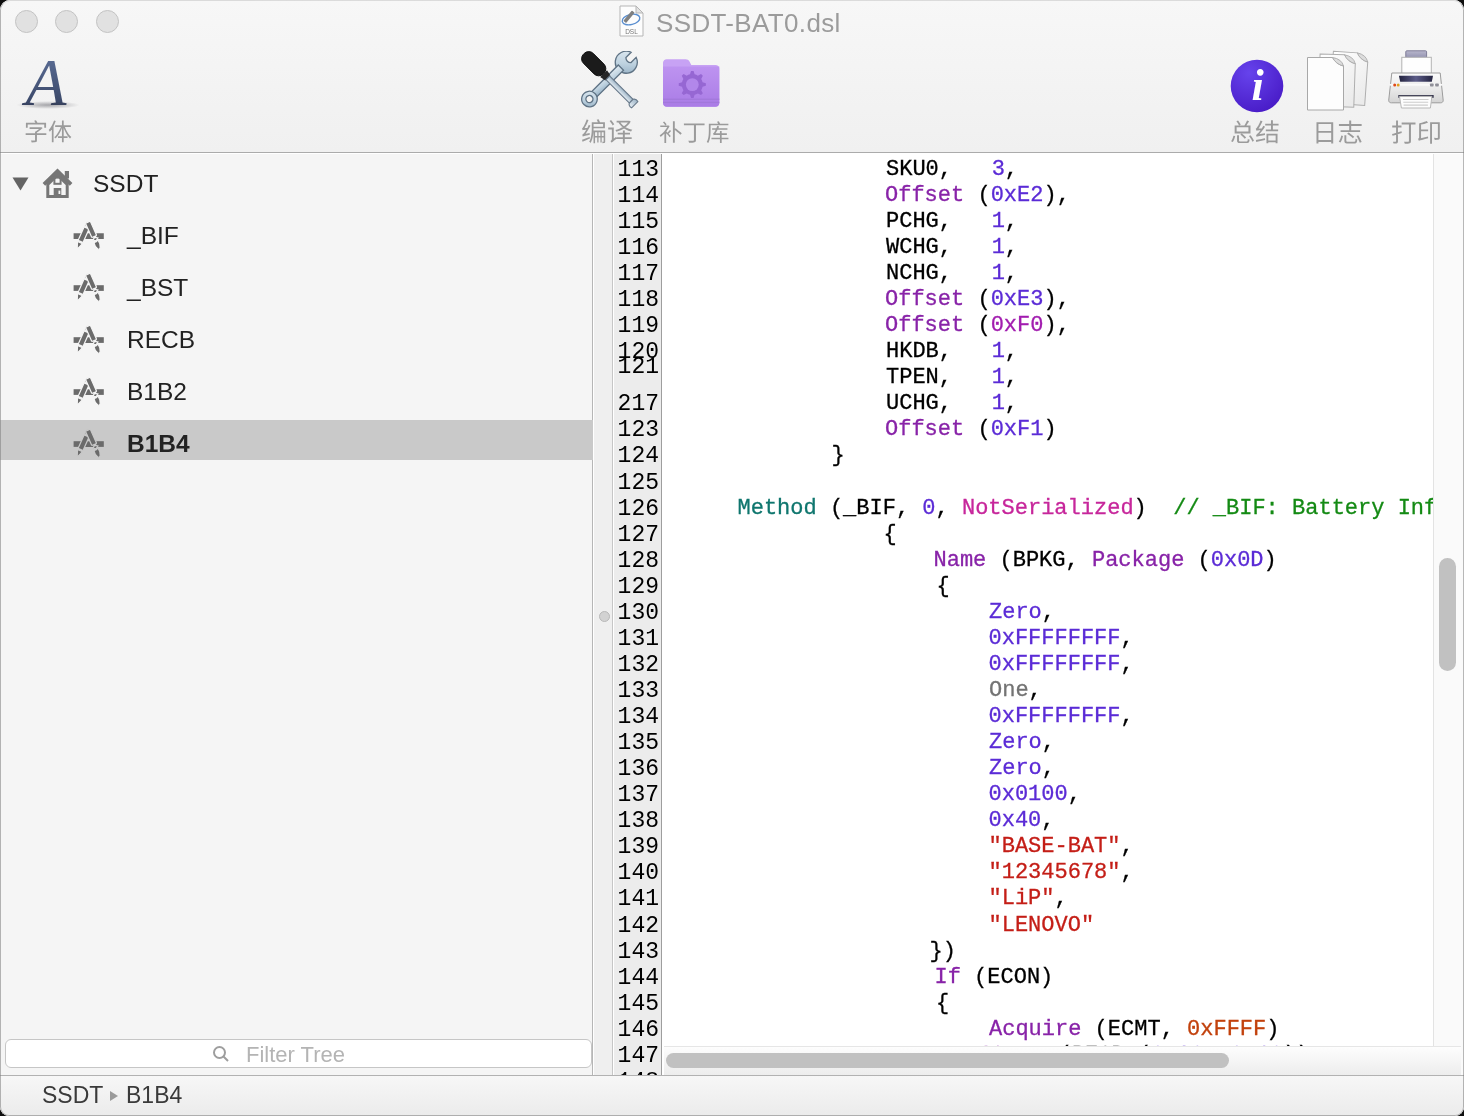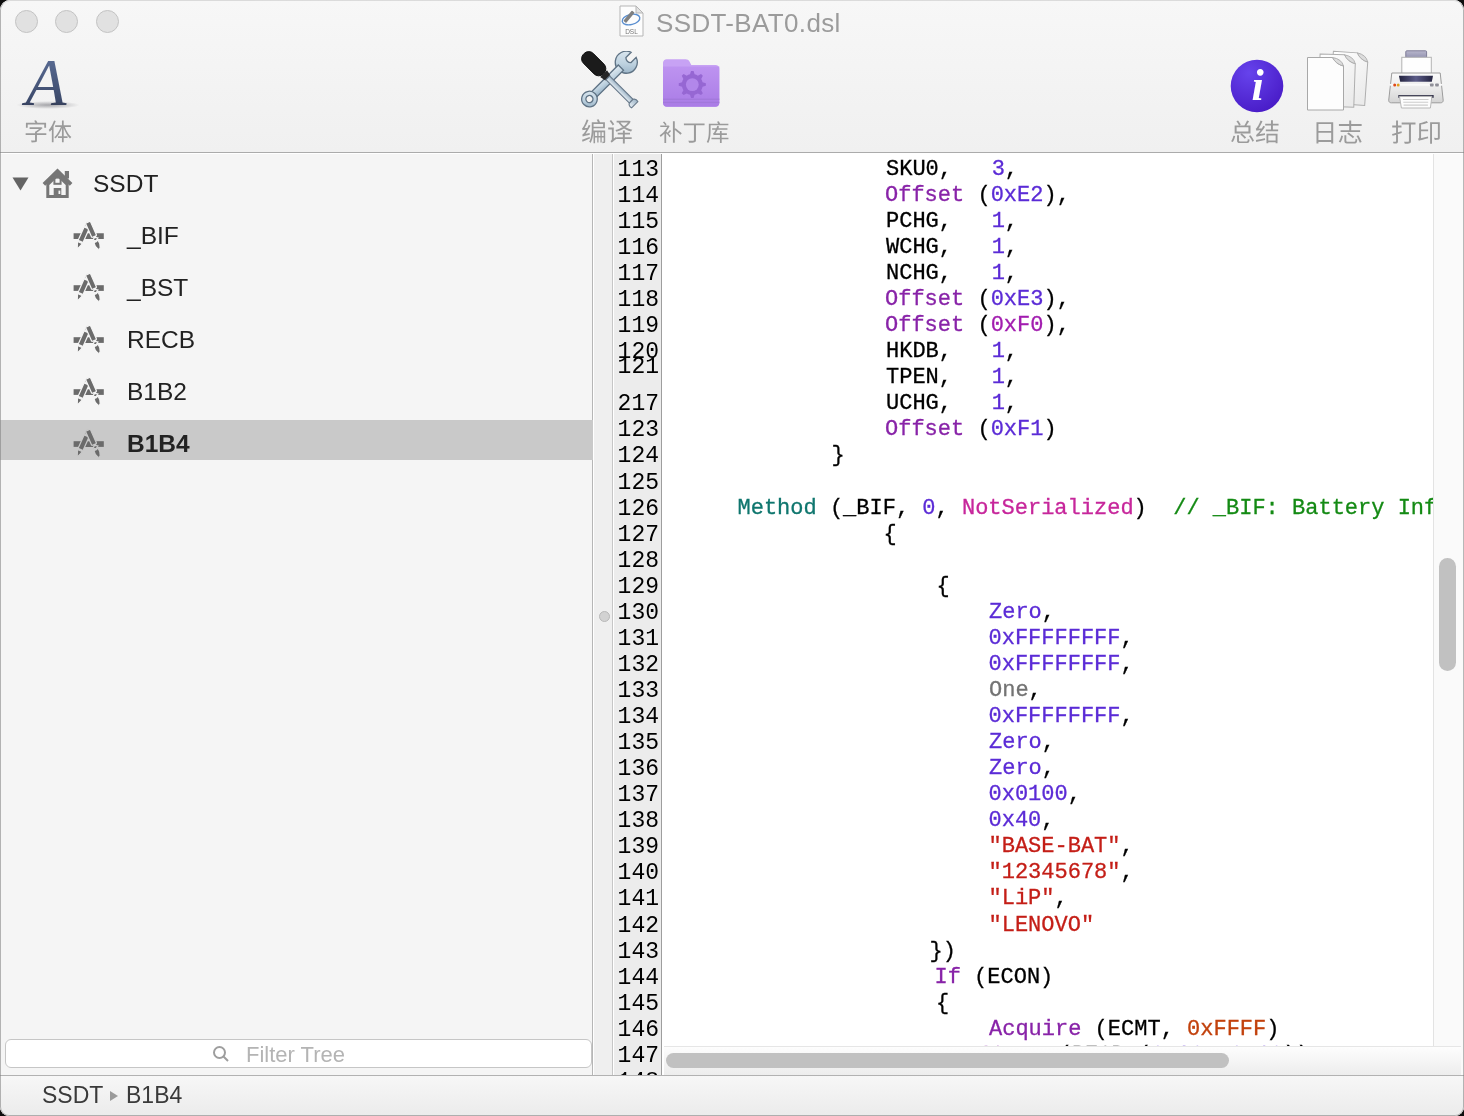--- a/index.html
+++ b/index.html
@@ -339,20 +339,21 @@
       <div class="cl" style="top:107.04px;left:222px">NCHG,&nbsp;&nbsp;&nbsp;<i style="color:#5B2BD6">1</i>,</div>
       <div class="cl" style="top:133.10px;left:221px"><i style="color:#8823A8">Offset</i> (<i style="color:#5B2BD6">0xE3</i>),</div>
       <div class="cl" style="top:159.16px;left:221px"><i style="color:#8823A8">Offset</i> (<i style="color:#a21caf">0xF0</i>),</div>
       <div class="cl" style="top:185.22px;left:222px">HKDB,&nbsp;&nbsp;&nbsp;<i style="color:#5B2BD6">1</i>,</div>
       <div class="cl" style="top:211.28px;left:222px">TPEN,&nbsp;&nbsp;&nbsp;<i style="color:#5B2BD6">1</i>,</div>
       <div class="cl" style="top:237.34px;left:222px">UCHG,&nbsp;&nbsp;&nbsp;<i style="color:#5B2BD6">1</i>,</div>
       <div class="cl" style="top:263.40px;left:221px"><i style="color:#8823A8">Offset</i> (<i style="color:#5B2BD6">0xF1</i>)</div>
       <div class="cl" style="top:289.46px;left:167.5px">}</div>
       <div class="cl" style="top:341.58px;left:73.5px"><i style="color:#0f766e">Method</i> (_BIF, <i style="color:#5B2BD6">0</i>, <i style="color:#C7269B">NotSerialized</i>)&nbsp;&nbsp;<i style="color:#148A14">// _BIF: Battery Information</i></div>
       <div class="cl" style="top:367.64px;left:219.5px">{</div>
+      <div class="cl" style="top:393.70px;left:269.5px"><i style="color:#8823A8">Name</i> (BPKG, <i style="color:#8823A8">Package</i> (<i style="color:#5B2BD6">0x0D</i>)</div>
       <div class="cl" style="top:419.76px;left:272.5px">{</div>
       <div class="cl" style="top:445.82px;left:325px"><i style="color:#5B2BD6">Zero</i>,</div>
       <div class="cl" style="top:471.88px;left:324.5px"><i style="color:#5B2BD6">0xFFFFFFFF</i>,</div>
       <div class="cl" style="top:497.94px;left:324.5px"><i style="color:#5B2BD6">0xFFFFFFFF</i>,</div>
       <div class="cl" style="top:524.00px;left:325px"><i style="color:#737373">One</i>,</div>
       <div class="cl" style="top:550.06px;left:324.5px"><i style="color:#5B2BD6">0xFFFFFFFF</i>,</div>
       <div class="cl" style="top:576.12px;left:325px"><i style="color:#5B2BD6">Zero</i>,</div>
       <div class="cl" style="top:602.18px;left:325px"><i style="color:#5B2BD6">Zero</i>,</div>
       <div class="cl" style="top:628.24px;left:324.5px"><i style="color:#5B2BD6">0x0100</i>,</div>
       <div class="cl" style="top:654.30px;left:324.5px"><i style="color:#5B2BD6">0x40</i>,</div>

